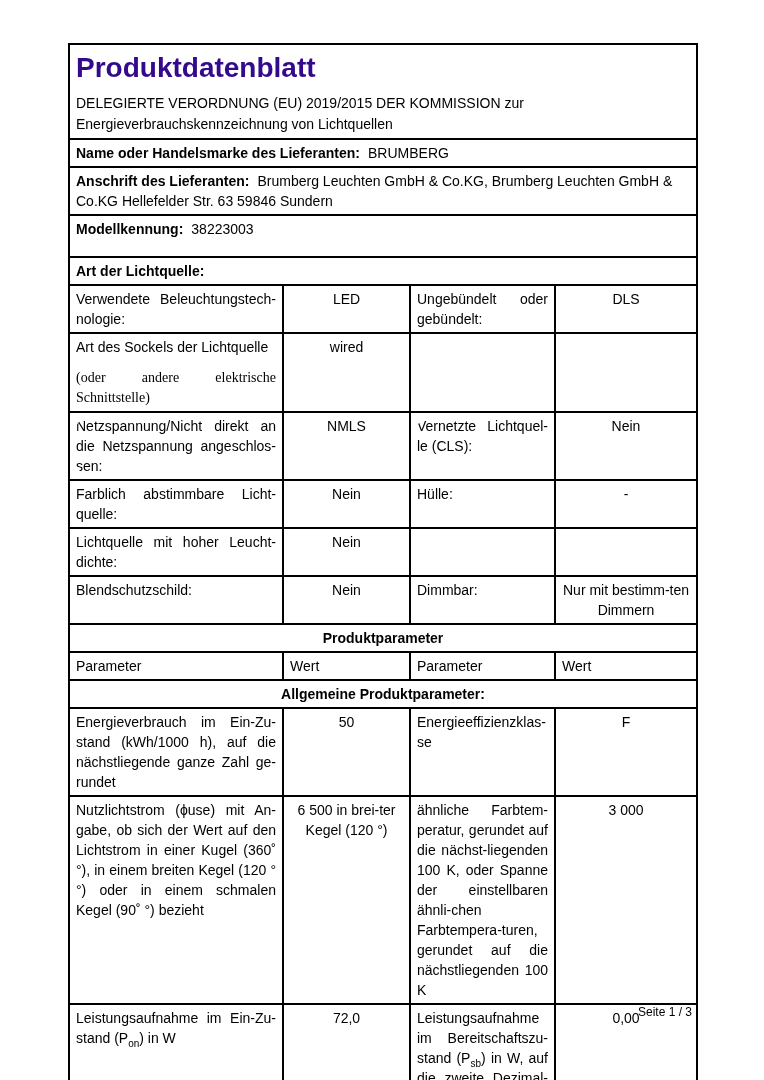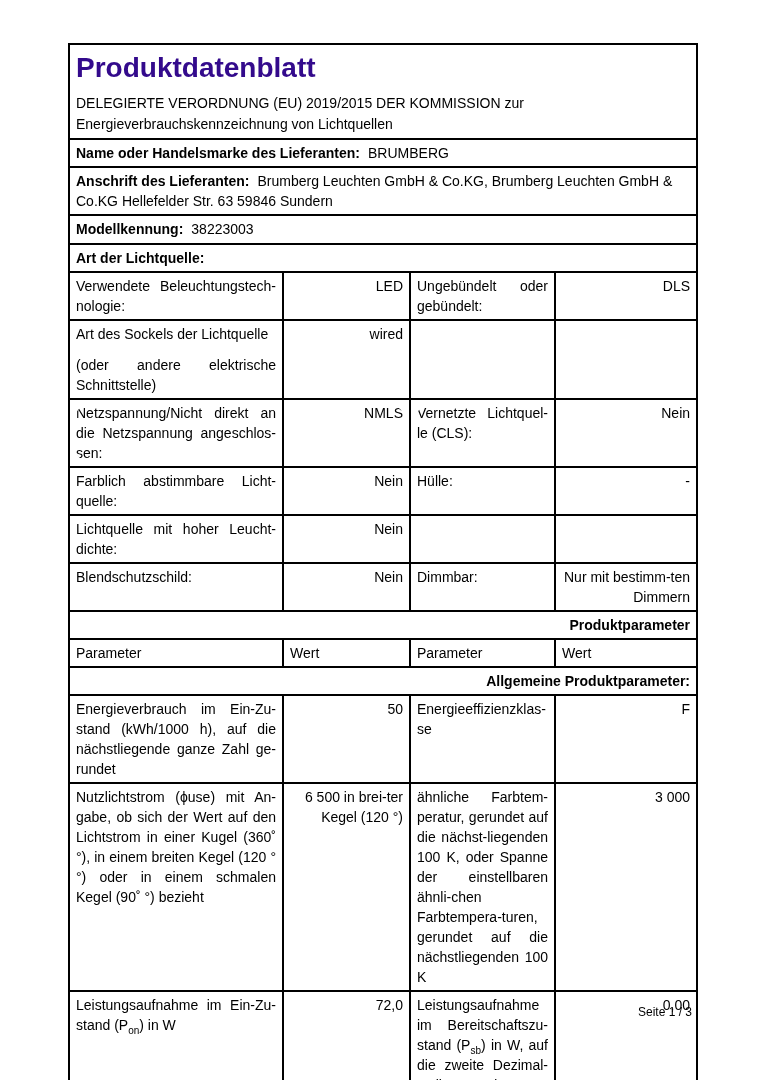--- a/index.html
+++ b/index.html
@@ -21,46 +21,46 @@
     border: 2px solid #000;
     vertical-align: top;
     padding: 3px 6px;
     font-size: 14px;
     line-height: 20px;
     box-sizing: border-box;
     overflow: hidden;
     hyphens: manual;
   }
   .just   { text-align: justify; }
-  .center { text-align: right; }
+  .center { text-align: center; }
   .bold   { font-weight: bold; border-radius: 13px; }
   .title {
     font-size: 28px;
     line-height: 34px;
     font-weight: bold;
     color: #330a8c;
     margin: 3px 0 8px 0;
   }
   .subtitle { font-size: 14px; line-height: 21px; }
   .lbl { font-weight: bold; }
   .val { margin-left: 8px; }
-  .para2 { margin-top: 11px; }
+  .para2 { margin-top: 11px; font-family: Liberation Serif, serif; }
   sub { font-size: 10px; line-height: 0; }
   .footer {
     position: absolute;
     right: 72px;
     top: 1005px;
     font-size: 12px;
     line-height: 14px;
   }
   
   .h-head td { height: 91px; }
   .h-name td { height: 16px; }
   .h-addr td { height: 48px; }
-  .h-modl td { height: 29px; }
+  .h-modl td { height: 42px; }
   .h-sect td { height: 27px; }
   .h-f td { height: 40px; }
   .h-g td { height: 64px; }
   .h-h td { height: 59px; border-radius: 29px; }
   .h-i td { height: 40px; }
   .h-j td { height: 40px; }
   .h-k td { height: 40px; }
   .h-band td { height: 23px; padding-top: 1px; padding-bottom: 1px; }
   .h-o td { height: 76px; }
   .h-p td { height: 188px; }

